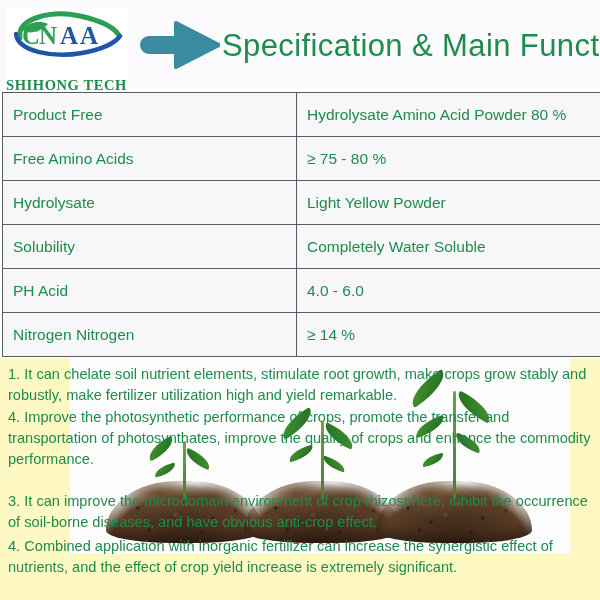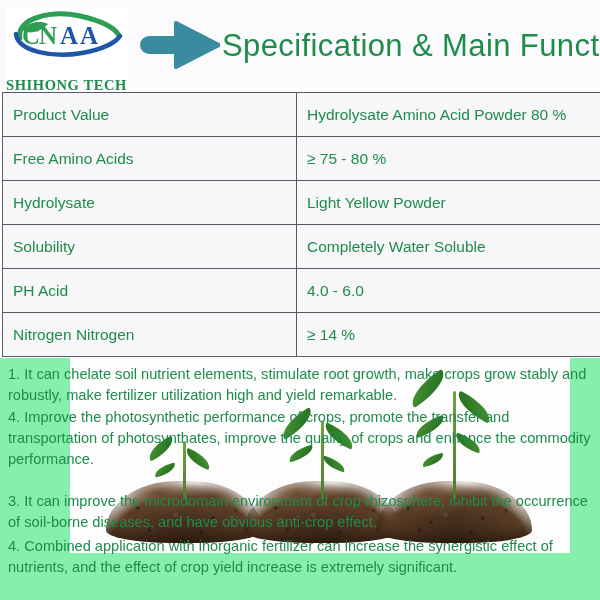--- a/index.html
+++ b/index.html
@@ -82,21 +82,21 @@
     white-space: nowrap;
   }
   td.col-label { width: 283px; }
   td.col-value { width: 309px; }
 
   
   #content-band {
     position: absolute;
     left: 0; top: 358px;
     width: 600px; height: 242px;
-    background: #86efac;
+    background: #fef9c3;
     overflow: hidden;
   }
   #photo-strip {
     position: absolute;
     left: 70px; top: 0px;
     width: 500px; height: 195px;
     background: #fdfdfd;
     overflow: hidden;
   }
   .plant-group {
@@ -192,21 +192,21 @@
       <rect x="0" y="15" width="44" height="18" rx="9" fill="#3a8ba0"></rect>
       <path d="M36 2 L79 24 L36 46 Z" fill="#3a8ba0" stroke="#3a8ba0" stroke-width="4" stroke-linejoin="round"></path>
     </svg>
 
     <div id="header-title">Specification &amp; Main Function</div>
   </div>
 
   <table id="spec-table">
     <tbody>
       <tr>
-        <td class="col-label">Product Value</td>
+        <td class="col-label">Product Free</td>
         <td class="col-value">Hydrolysate Amino Acid Powder 80 %</td>
       </tr>
       <tr>
         <td class="col-label">Free Amino Acids</td>
         <td class="col-value">≥ 75 - 80 %</td>
       </tr>
       <tr>
         <td class="col-label">Hydrolysate</td>
         <td class="col-value">Light Yellow Powder</td>
       </tr>

